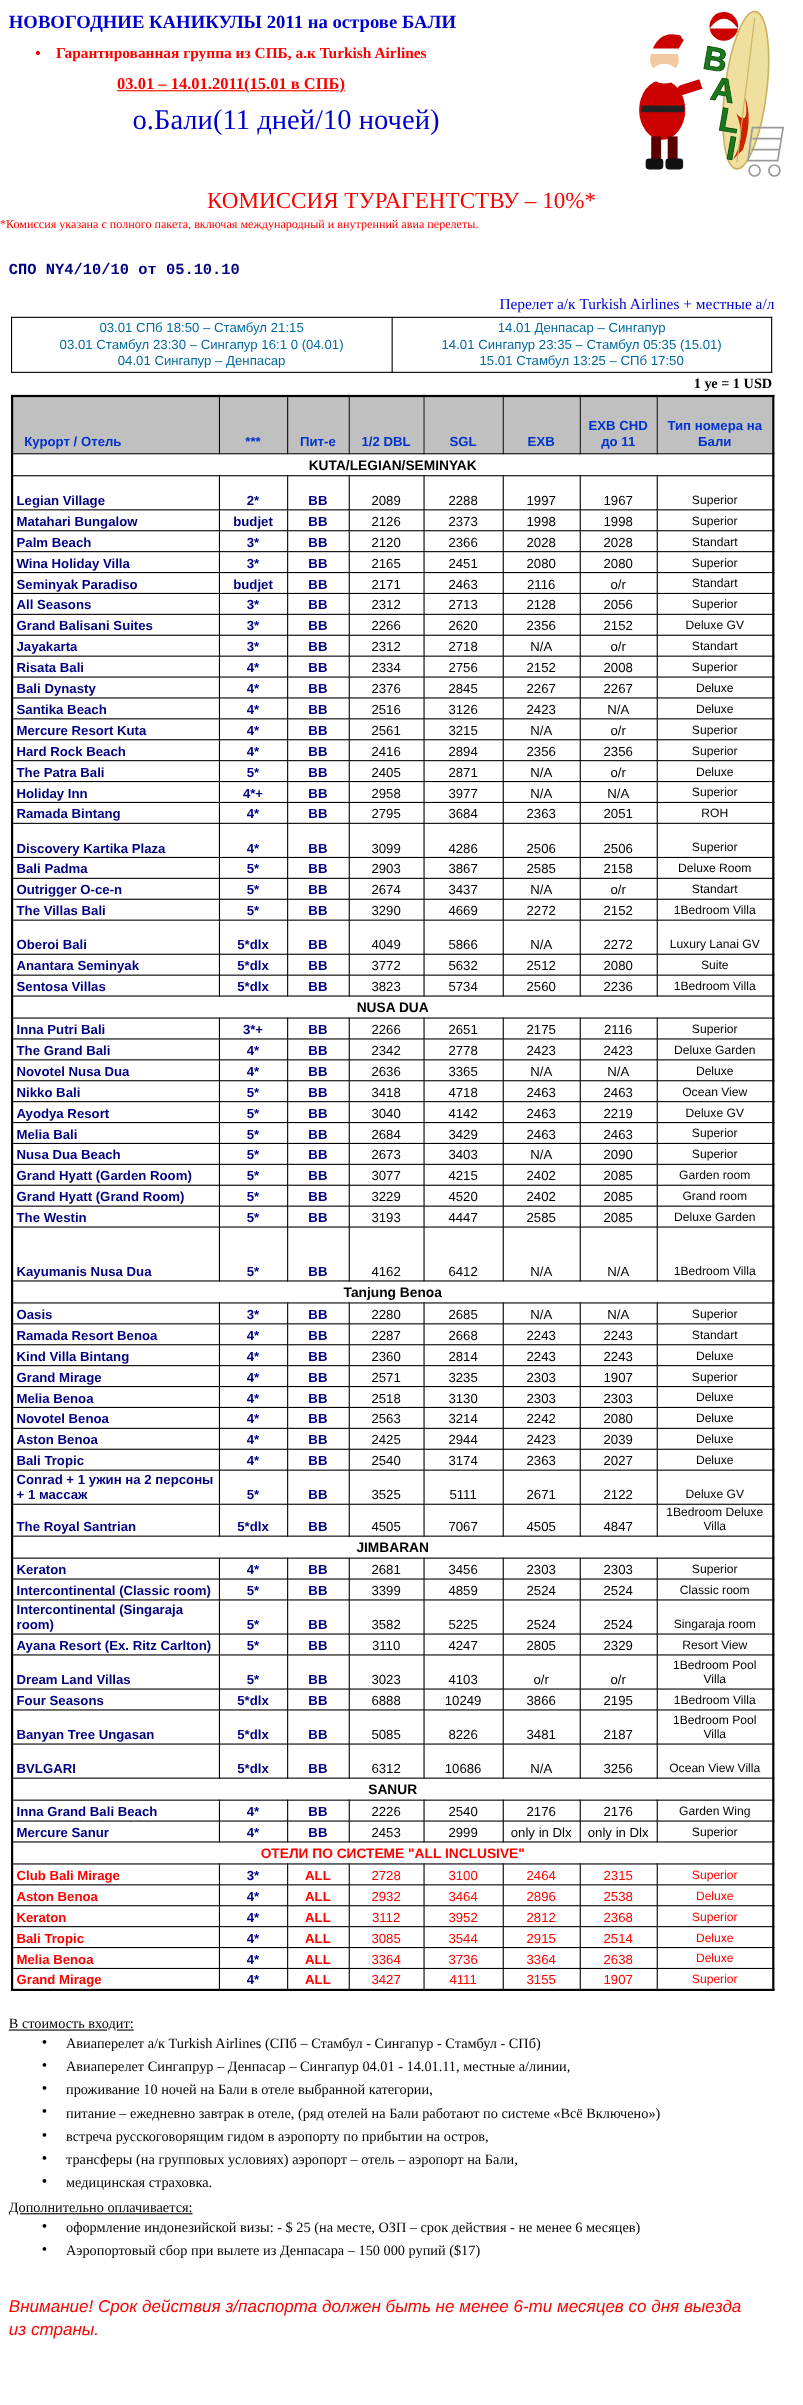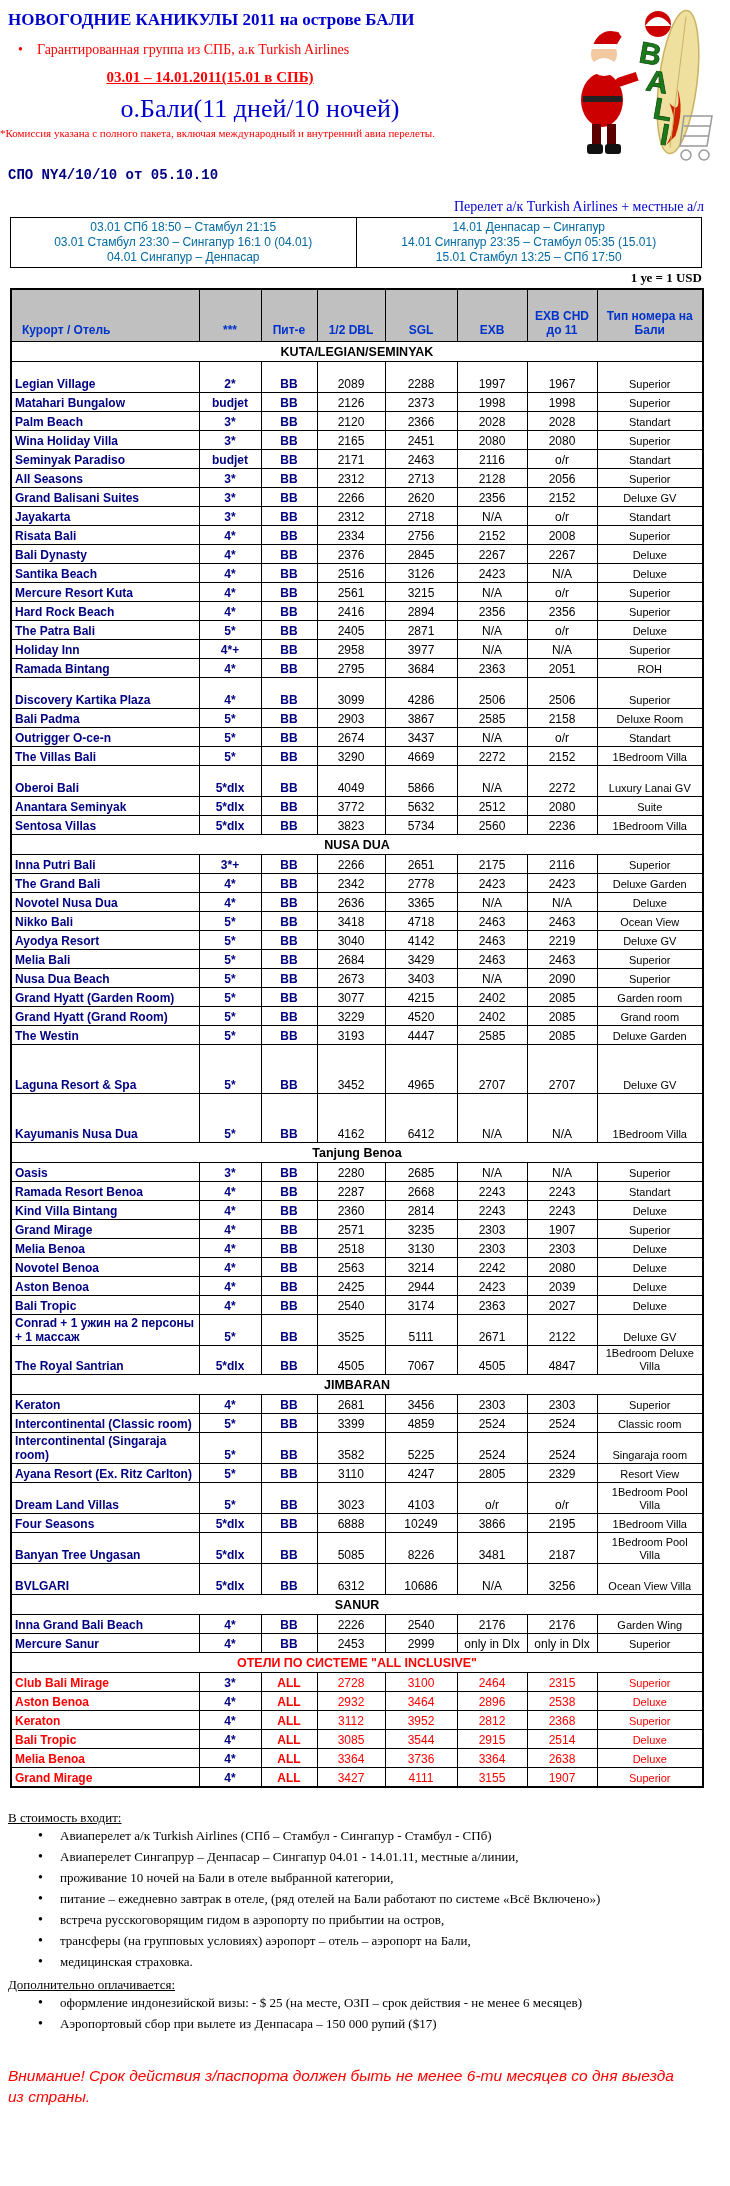--- a/index.html
+++ b/index.html
@@ -1,21 +1,21 @@
 <!DOCTYPE html>
 <html><head>
 <meta charset="utf-8">
 <style>
   html,body{margin:0;padding:0;background:#fff;}
   body{width:730px;font-family:"Liberation Serif",serif;color:#000;}
   .page{position:relative;width:730px;padding:6px 0 20px 0;}
 
   
   .hdr-title{color:#0000CD;font-size:17px;font-weight:bold;margin:4px 0 0 8px;}
-  .hdr-bullet{color:#FF0000;font-size:14px;font-weight:normal;margin:12px 0 0 18px;}
+  .hdr-bullet{color:#FF0000;font-size:14px;font-weight:bold;margin:12px 0 0 32px;}
   .hdr-bullet .dot{margin-right:14px;}
   .hdr-dates{color:#FF0000;font-size:15px;font-weight:bold;text-decoration:underline;width:420px;text-align:center;margin:11px 0 0 0;}
   .hdr-big{color:#0000CD;font-size:26px;width:520px;text-align:center;margin:8px 0 0 0;}
   .santa{position:absolute;top:4px;right:12px;width:152px;height:160px;}
 
   
   .comm-title{color:#FF0000;font-size:21px;text-align:center;margin:46px 0 0 0;}
   .comm-note{color:#FF0000;font-size:11px;text-align:left;margin:3px 0 0 0;}
 
   .spo{color:#000080;font-family:"Liberation Mono",monospace;font-size:14px;font-weight:bold;margin:28px 0 0 8px;}
@@ -109,20 +109,21 @@
 
     <g stroke="#999" fill="none" stroke-width="1.5">
       <path d="M118 112 L146 112 L141 142 L114 142 Z"></path>
       <line x1="118" y1="122" x2="144" y2="122"></line>
       <line x1="117" y1="132" x2="142" y2="132"></line>
       <circle cx="120" cy="151" r="5"></circle>
       <circle cx="138" cy="151" r="5"></circle>
     </g>
   </svg>
 
+  <div class="comm-title">КОМИССИЯ ТУРАГЕНТСТВУ – 10%*</div>
   <div class="comm-note">*Комиссия указана с полного пакета, включая международный и внутренний авиа перелеты.</div>
 
   <div class="spo">СПО NY4/10/10 от 05.10.10</div>
 
   <div class="flight-label">Перелет а/к Turkish Airlines + местные а/л</div>
 
   <table class="flights">
     <tbody>
         <tr>
       <td>
@@ -493,30 +494,20 @@
         </tr>
         <tr>
           <td class="hname">The Westin</td>
           <td class="stars">5*</td>
           <td class="meal">BB</td>
           <td class="num">3193</td>
           <td class="num">4447</td>
           <td class="num">2585</td>
           <td class="num">2085</td>
           <td class="room">Deluxe Garden</td>
-        </tr>
-        <tr class="tall2">
-          <td class="hname">Laguna Resort &amp; Spa</td>
-          <td class="stars">5*</td>
-          <td class="meal">BB</td>
-          <td class="num">3452</td>
-          <td class="num">4965</td>
-          <td class="num">2707</td>
-          <td class="num">2707</td>
-          <td class="room">Deluxe GV</td>
         </tr>
         <tr class="tall2">
           <td class="hname">Kayumanis Nusa Dua</td>
           <td class="stars">5*</td>
           <td class="meal">BB</td>
           <td class="num">4162</td>
           <td class="num">6412</td>
           <td class="num">N/A</td>
           <td class="num">N/A</td>
           <td class="room">1Bedroom Villa</td>

